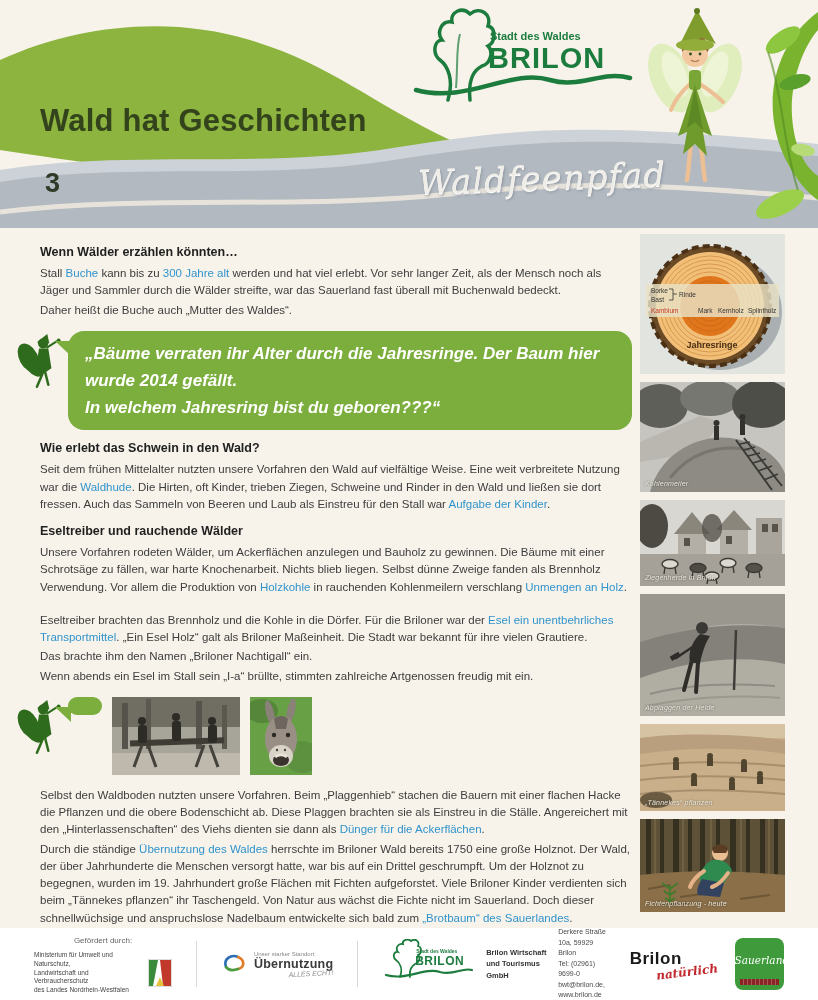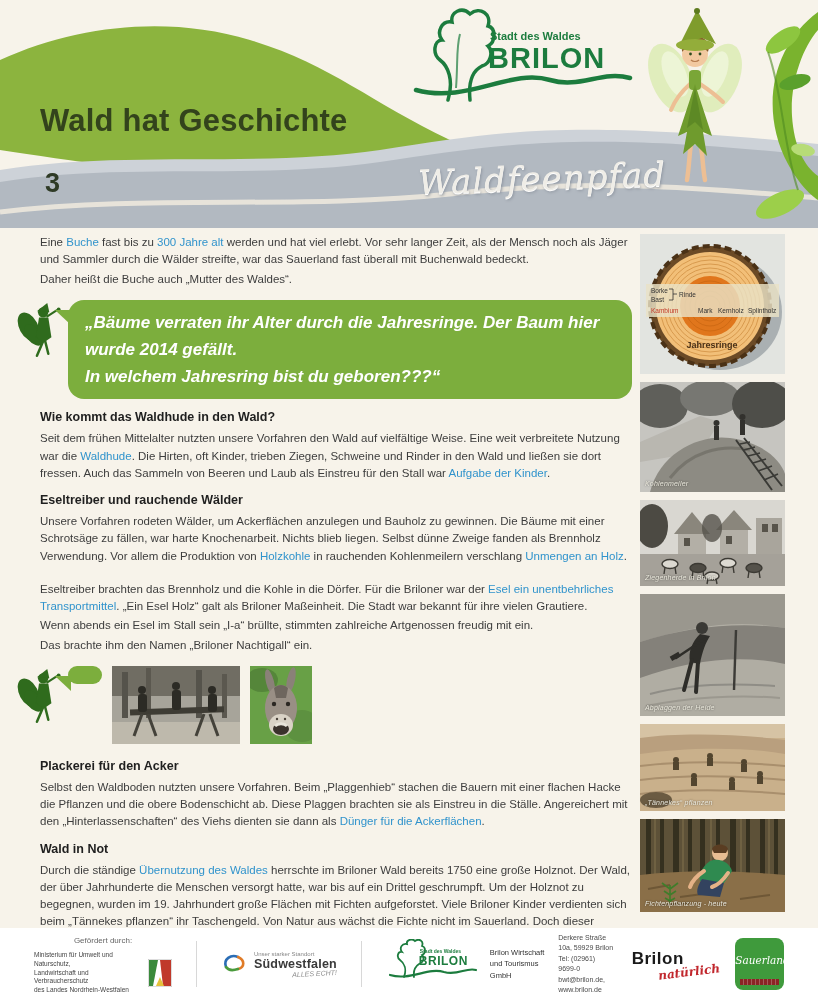--- a/index.html
+++ b/index.html
@@ -49,21 +49,21 @@
   .ministry .txt{font-size:6.5px;line-height:1.35;color:#444;width:108px;}
   .swf{display:flex;align-items:center;}
   .swf .block{margin-left:5px;}
   .swf .claim{font-size:6px;color:#888;}
   .swf .name{font-size:12.5px;font-weight:700;color:#3a3a3a;letter-spacing:.2px;}
   .swf .slogan{font-size:7px;font-style:italic;color:#8a8a8a;text-align:right;transform:rotate(-3deg);}
   .mini-brilon{position:relative;width:92px;height:50px;}
   .mini-brilon .tg{position:absolute;left:34px;top:9px;font-size:5px;font-weight:700;color:#1c7c3e;}
   .mini-brilon .nm{position:absolute;left:33px;top:15px;font-size:12px;font-weight:700;color:#1c7c3e;letter-spacing:.5px;}
   .contact{font-size:7px;line-height:1.5;color:#4a4a4a;width:132px;}
-  .contact .t{font-weight:400;font-size:7.5px;color:#333;}
+  .contact .t{font-weight:700;font-size:7.5px;color:#333;}
   .bn{position:relative;width:104px;height:42px;}
   .bn .b{position:absolute;left:6px;top:6px;font-size:17px;font-weight:700;color:#1a1a1a;letter-spacing:.5px;}
   .bn .n{position:absolute;left:32px;top:22px;font-family:"DejaVu Serif",serif;font-style:italic;
          font-weight:700;font-size:12px;color:#c1272d;transform:rotate(-7deg);}
   .sauer{width:52px;height:52px;background:#3f9a3c;position:relative;border-radius:8px;}
   .sauer .s{position:absolute;left:0;right:0;top:16px;text-align:center;color:#fff;
             font-family:"DejaVu Serif",serif;font-style:italic;font-size:10.5px;}
   .sauer .bar{position:absolute;left:5px;right:5px;bottom:5px;height:6px;background:#8a2424;
               background-image:repeating-linear-gradient(90deg,#8a2424 0 3px,#a65a5a 3px 4px);}
 </style>
@@ -115,56 +115,57 @@
 
     <svg class="leaf-swirl" width="120" height="230" viewBox="0 0 120 230">
       <path d="M120,12 C76,44 60,108 90,164 C102,186 114,196 120,200 L120,176 C106,166 96,146 94,116 C92,84 104,48 120,30 Z" fill="#7ab32e"></path>
       <ellipse cx="85" cy="40" rx="20" ry="9" fill="#8dc63f" transform="rotate(-35 85 40)"></ellipse>
       <ellipse cx="97" cy="82" rx="16" ry="7" fill="#5aa02c" transform="rotate(-15 97 82)"></ellipse>
       <ellipse cx="82" cy="204" rx="26" ry="11" fill="#9ccf4a" transform="rotate(-25 82 204)"></ellipse>
       <ellipse cx="105" cy="150" rx="12" ry="6" fill="#b7dc77" transform="rotate(10 105 150)"></ellipse>
       <path d="M70,52 C84,90 86,150 100,190" stroke="#4e8a22" stroke-width="2" fill="none" opacity=".6"></path>
     </svg>
 
-    <div class="page-title">Wald hat Geschichte</div>
+    <div class="page-title">Wald hat Geschichten</div>
     <div class="station-number">3</div>
     <div class="trail-name">Waldfeenpfad</div>
   </div>
 
   <div class="main">
     <div class="col-text">
 
-      <p><span>Eine </span><span class="hl">Buche</span><span> fast bis zu </span><span class="hl">300 Jahre alt</span><span> werden und hat viel erlebt. Vor sehr langer Zeit, als der Mensch noch als Jäger und Sammler durch die Wälder streifte, war das Sauerland fast überall mit Buchenwald bedeckt.</span></p>
+      <h2>Wenn Wälder erzählen könnten…</h2>
+      <p><span>Stall </span><span class="hl">Buche</span><span> kann bis zu </span><span class="hl">300 Jahre alt</span><span> werden und hat viel erlebt. Vor sehr langer Zeit, als der Mensch noch als Jäger und Sammler durch die Wälder streifte, war das Sauerland fast überall mit Buchenwald bedeckt.</span></p>
       <p><span>Daher heißt die Buche auch „Mutter des Waldes“.</span></p>
 
       <div class="bubble-row">
         <svg class="fairy-sil" width="46" height="60" viewBox="0 0 44 58">
           <ellipse cx="12" cy="24" rx="9" ry="15" fill="#2f6b1d" transform="rotate(-28 12 24)"></ellipse>
           <ellipse cx="17" cy="32" rx="7" ry="12" fill="#2f6b1d" transform="rotate(-40 17 32)"></ellipse>
           <circle cx="26" cy="10" r="5" fill="#2f6b1d"></circle>
           <polygon points="20,9 30,1 32,10" fill="#2f6b1d"></polygon>
           <polygon points="22,15 31,15 34,34 27,39 19,34" fill="#2f6b1d"></polygon>
           <path d="M26,38 L20,52 M28,38 L31,50" stroke="#2f6b1d" stroke-width="2.4" stroke-linecap="round"></path>
           <path d="M30,14 L39,8" stroke="#2f6b1d" stroke-width="2" stroke-linecap="round"></path>
           <circle cx="41" cy="7" r="1.8" fill="#2f6b1d"></circle>
         </svg>
         <div class="bubble">
           <span class="tail"></span>
           <span>„Bäume verraten ihr Alter durch die Jahresringe. Der Baum hier wurde 2014 gefällt.<br>In welchem Jahresring bist du geboren???“</span>
         </div>
       </div>
 
-      <h2>Wie kommt das Waldhude in den Wald?</h2>
+      <h2>Wie erlebt das Schwein in den Wald?</h2>
       <p><span>Seit dem frühen Mittelalter nutzten unsere Vorfahren den Wald auf vielfältige Weise. Eine weit verbreitete Nutzung war die </span><span class="hl">Waldhude</span><span>. Die Hirten, oft Kinder, trieben Ziegen, Schweine und Rinder in den Wald und ließen sie dort fressen. Auch das Sammeln von Beeren und Laub als Einstreu für den Stall war </span><span class="hl">Aufgabe der Kinder</span><span>.</span></p>
 
       <h2>Eseltreiber und rauchende Wälder</h2>
       <p><span>Unsere Vorfahren rodeten Wälder, um Ackerflächen anzulegen und Bauholz zu gewinnen. Die Bäume mit einer Schrotsäge zu fällen, war harte Knochenarbeit. Nichts blieb liegen. Selbst dünne Zweige fanden als Brennholz Verwendung. Vor allem die Produktion von </span><span class="hl">Holzkohle</span><span> in rauchenden Kohlenmeilern verschlang </span><span class="hl">Unmengen an Holz</span><span>.</span></p>
       <p style="margin-top:16px"><span>Eseltreiber brachten das Brennholz und die Kohle in die Dörfer. Für die Briloner war der </span><span class="hl">Esel ein unentbehrliches Transportmittel</span><span>. „Ein Esel Holz“ galt als Briloner Maßeinheit. Die Stadt war bekannt für ihre vielen Grautiere.</span></p>
+      <p><span>Das brachte ihm den Namen „Briloner Nachtigall“ ein.</span></p>
       <p><span>Wenn abends ein Esel im Stall sein „I-a“ brüllte, stimmten zahlreiche Artgenossen freudig mit ein.</span></p>
-      <p><span>Das brachte ihm den Namen „Briloner Nachtigall“ ein.</span></p>
 
       <div class="bubble-row">
         <svg class="fairy-sil" width="46" height="60" viewBox="0 0 44 58">
           <ellipse cx="12" cy="24" rx="9" ry="15" fill="#2f6b1d" transform="rotate(-28 12 24)"></ellipse>
           <ellipse cx="17" cy="32" rx="7" ry="12" fill="#2f6b1d" transform="rotate(-40 17 32)"></ellipse>
           <circle cx="26" cy="10" r="5" fill="#2f6b1d"></circle>
           <polygon points="20,9 30,1 32,10" fill="#2f6b1d"></polygon>
           <polygon points="22,15 31,15 34,34 27,39 19,34" fill="#2f6b1d"></polygon>
           <path d="M26,38 L20,52 M28,38 L31,50" stroke="#2f6b1d" stroke-width="2.4" stroke-linecap="round"></path>
           <path d="M30,14 L39,8" stroke="#2f6b1d" stroke-width="2" stroke-linecap="round"></path>
@@ -205,24 +206,22 @@
             <circle cx="38" cy="38" r="2.2" fill="#2c2823"></circle>
             <ellipse cx="31" cy="59" rx="12" ry="11" fill="#d9d2c6"></ellipse>
             <ellipse cx="31" cy="63" rx="8" ry="6" fill="#3a322c"></ellipse>
             <path d="M25,60 C28,57 34,57 37,60" stroke="#e8e4da" stroke-width="3" fill="none"></path>
             <circle cx="27" cy="53" r="1.2" fill="#4a423a"></circle>
             <circle cx="35" cy="53" r="1.2" fill="#4a423a"></circle>
           </svg>
         </div>
       </div>
 
-      <h2>Plackerei für den Acker</h2>
       <p><span>Selbst den Waldboden nutzten unsere Vorfahren. Beim „Plaggenhieb“ stachen die Bauern mit einer flachen Hacke die Pflanzen und die obere Bodenschicht ab. Diese Plaggen brachten sie als Einstreu in die Ställe. Angereichert mit den „Hinterlassenschaften“ des Viehs dienten sie dann als </span><span class="hl">Dünger für die Ackerflächen</span><span>.</span></p>
 
-      <h2>Wald in Not</h2>
       <p><span>Durch die ständige </span><span class="hl">Übernutzung des Waldes</span><span> herrschte im Briloner Wald bereits 1750 eine große Holznot. Der Wald, der über Jahrhunderte die Menschen versorgt hatte, war bis auf ein Drittel geschrumpft. Um der Holznot zu begegnen, wurden im 19. Jahrhundert große Flächen mit Fichten aufgeforstet. Viele Briloner Kinder verdienten sich beim „Tännekes pflanzen“ ihr Taschengeld. Von Natur aus wächst die Fichte nicht im Sauerland. Doch dieser schnellwüchsige und anspruchslose Nadelbaum entwickelte sich bald zum </span><span class="hl">„Brotbaum“ des Sauerlandes</span><span>.</span></p>
     </div>
 
     <aside class="col-images">
 
       <div class="fig">
         <svg width="145" height="140" viewBox="0 0 145 140">
           <rect width="145" height="140" fill="#e2e4e0"></rect>
           <ellipse cx="80" cy="78" rx="62" ry="58" fill="#aab0b2"></ellipse>
           <circle cx="70" cy="72" r="60" fill="#6b4a26"></circle>
@@ -399,21 +398,21 @@
     <div class="f-div"></div>
 
     <div class="f-group swf">
       <svg width="28" height="24" viewBox="0 0 28 24">
         <path d="M5,15 C2,7 10,2 17,5" stroke="#2a6db5" stroke-width="2.6" fill="none" stroke-linecap="round"></path>
         <path d="M17,5 C24,8 24,15 17,17" stroke="#e07b27" stroke-width="2.6" fill="none" stroke-linecap="round"></path>
         <path d="M17,17 C11,19 7,18 5,15" stroke="#4a9a3c" stroke-width="2.6" fill="none" stroke-linecap="round"></path>
       </svg>
       <div class="block">
         <div class="claim">Unser starker Standort</div>
-        <div class="name">Südwestfalen</div>
+        <div class="name">Übernutzung</div>
         <div class="slogan">ALLES ECHT!</div>
       </div>
     </div>
 
     <div class="f-div"></div>
 
     <div class="f-group mini-brilon">
       <svg width="92" height="50" viewBox="0 0 92 50">
         <path d="M18,38 C21,30 18,24 14,21 C10,18 12,12 16,13 C13,9 16,4 21,5 C20,1 26,-1 29,2 C33,-1 38,2 36,7 C40,8 40,14 36,16 C39,19 37,24 33,25 C30,27 27,31 28,38" stroke="#1c7c3e" stroke-width="1.8" fill="none" stroke-linecap="round"></path>
         <path d="M4,36 C24,42 42,28 58,33 C72,37 80,28 90,31" stroke="#1c7c3e" stroke-width="2.2" fill="none" stroke-linecap="round"></path>

